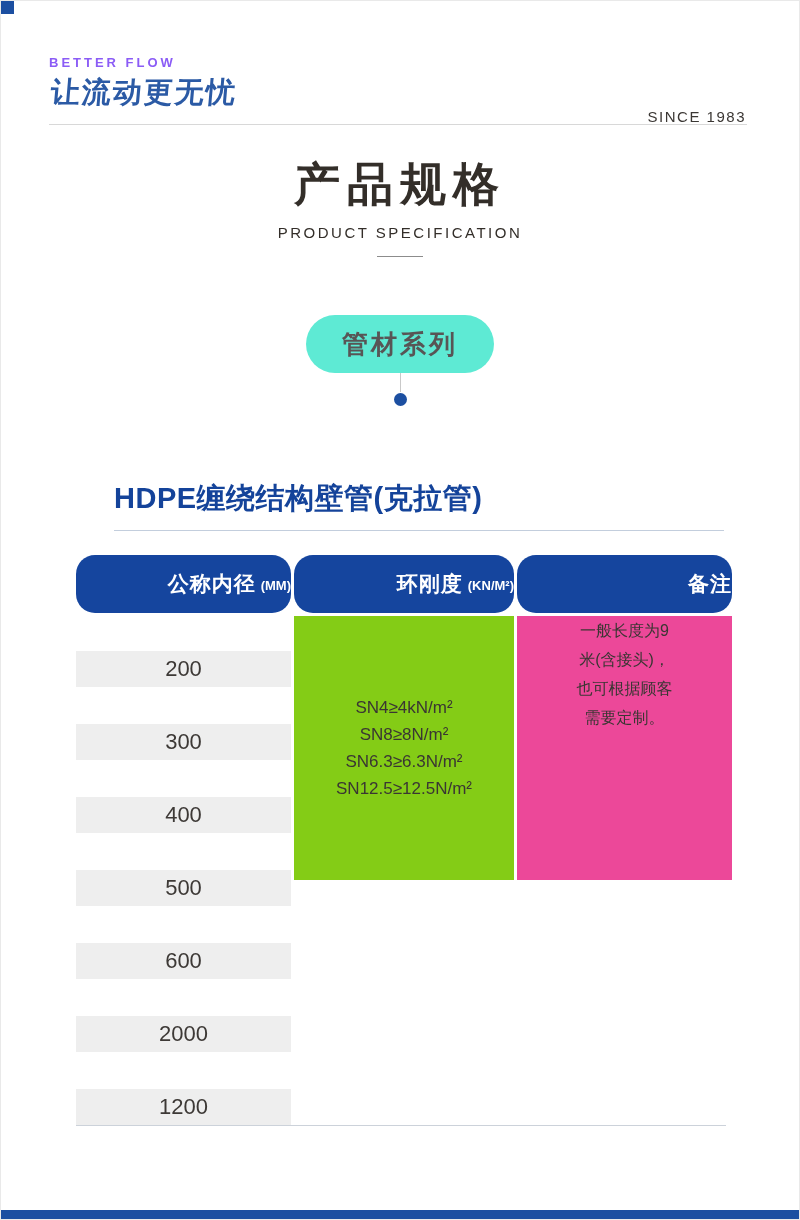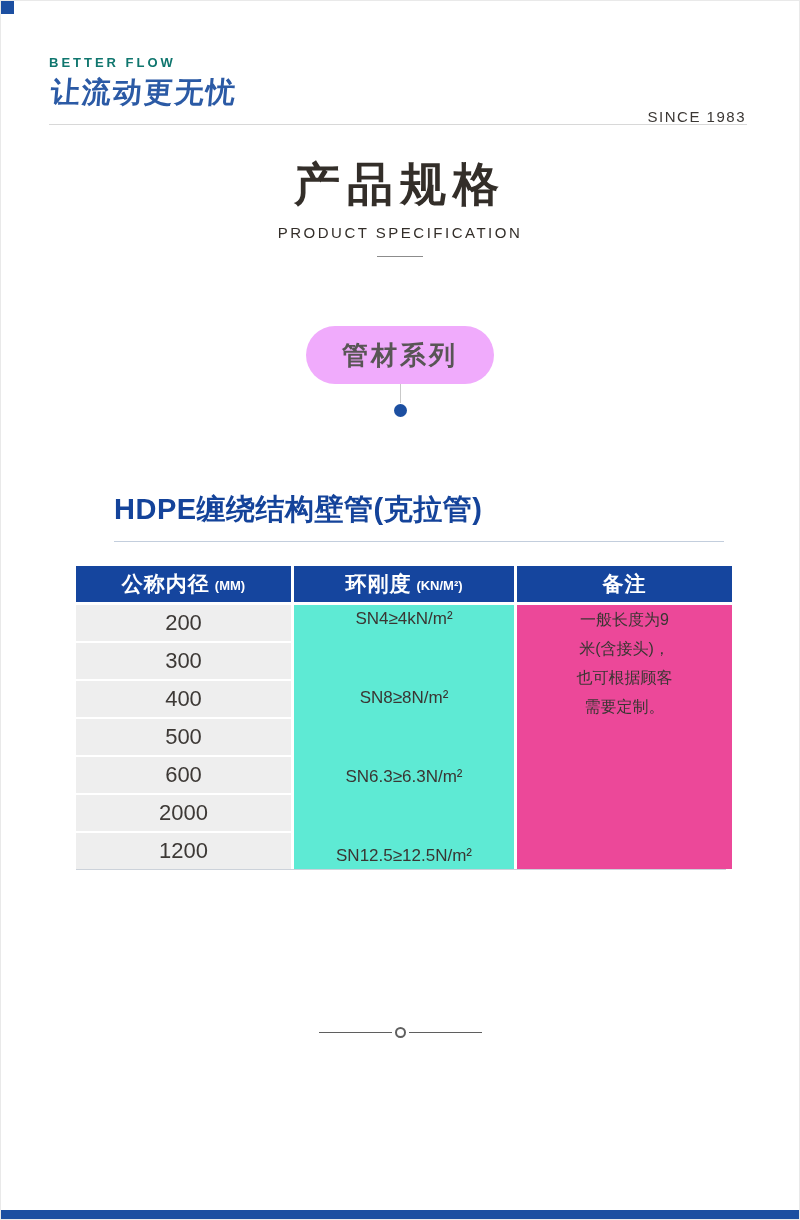--- a/index.html
+++ b/index.html
@@ -7,55 +7,55 @@
   body { width:800px; height:1220px; margin:0 auto; position:relative;
          font-family:"Liberation Sans","DejaVu Sans",sans-serif; color:#3a3633;
          border:1px solid #e9e9e9; overflow:hidden; }
 
   
   .corner-square { position:absolute; top:0; left:0; width:13px; height:13px; background:#1c4fa1; }
   .bottom-bar   { position:absolute; bottom:0; left:0; width:800px; height:9px; background:#1c4fa1; }
 
   
   .header { position:relative; padding:54px 52px 0 48px; }
-  .brand-en { color:#0f766e; font-size:13px; font-weight:bold; letter-spacing:3px; }
+  .brand-en { color:#8b5cf6; font-size:13px; font-weight:bold; letter-spacing:3px; }
   .brand-cn { color:#2b5aa5; font-size:29px; font-weight:bold; letter-spacing:2px;
               margin-top:3px; transform:skewX(-5deg); transform-origin:left bottom; display:inline-block; }
   .since { position:absolute; right:53px; bottom:0; color:#3b3734; font-size:15px; letter-spacing:1.5px; }
   .header-rule { margin:11px 0 0 0; border-bottom:1px solid #d8d8d8; }
 
   
   .title-block { text-align:center; margin-top:33px; }
   .title-main { font-size:46px; font-weight:bold; color:#332e29; letter-spacing:7px; line-height:1.15; }
   .title-sub  { font-size:15px; color:#332e29; letter-spacing:2.5px; margin-top:13px; }
   .title-rule { width:46px; margin:15px auto 0; border-top:1px solid #8c8c8c; }
 
   
   .badge-block { text-align:center; margin-top:58px; }
   .pill { display:inline-block; min-width:154px; height:58px; line-height:58px; padding:0 36px;
-          background:#f0abfc; border-radius:30px; color:#585555; font-size:26px; font-weight:bold; letter-spacing:3px;margin-top:11px; }
+          background:#5eead4; border-radius:30px; color:#585555; font-size:26px; font-weight:bold; letter-spacing:3px; }
   .connector { width:1px; height:19px; background:#c9c9c9; margin:0 auto; }
   .dot { width:13px; height:13px; border-radius:50%; background:#1c4fa1; margin:1px auto 0; }
 
   
   .spec { margin:73px 75px 0; }
   .spec-heading { color:#14439a; font-size:29px; font-weight:bold; letter-spacing:0.5px;
                   padding-bottom:11px; border-bottom:1px solid #c3cedd;margin-left:38px; }
 
   
   .spec-table { display:grid; grid-template-columns:215px 220px 215px; column-gap:3px; row-gap:3px;
                 margin-top:24px; width:650px; border-bottom:1px solid #ccd2da; }
-  .th { background:#15459e; color:#ffffff; height:36px; display:flex; align-items:center; justify-content:center; }
+  .th { background:#15459e; color:#ffffff; height:58px; display:flex; align-items:center; justify-content:flex-end;border-radius:19px; }
   .th .lbl  { font-size:21px; font-weight:bold; letter-spacing:1px; }
   .th .unit { font-size:13px; font-weight:bold; margin-left:5px; margin-top:3px; }
   .col { display:flex; flex-direction:column; }
   .col-diameters { gap:2px; }
   .d-row { background:#eeeeee; height:36px; line-height:36px; text-align:center;
-           font-size:22px; color:#3d3936; }
-  .col-stiffness { background:#5eead4; height:264px; align-items:center; justify-content:space-between; }
+           font-size:22px; color:#3d3936;margin-top:35px; }
+  .col-stiffness { background:#84cc16; height:264px; align-items:center; justify-content:center; }
   .s-line { font-size:17px; color:#3a3633; line-height:27px; text-align:center; }
   .col-note { background:#ec4899; height:264px; align-items:center; justify-content:flex-start; }
   .n-line { font-size:16px; color:#3a3633; line-height:29px; text-align:center; }
 
   
   .footer-divider { margin-top:157px; display:flex; align-items:center; justify-content:center; }
   .fd-line { width:73px; border-top:1px solid #5f5f5f; }
   .fd-circle { width:11px; height:11px; border:2px solid #5f5f5f; border-radius:50%; background:#ffffff; margin:0 3px; }
 </style>
 </head>

